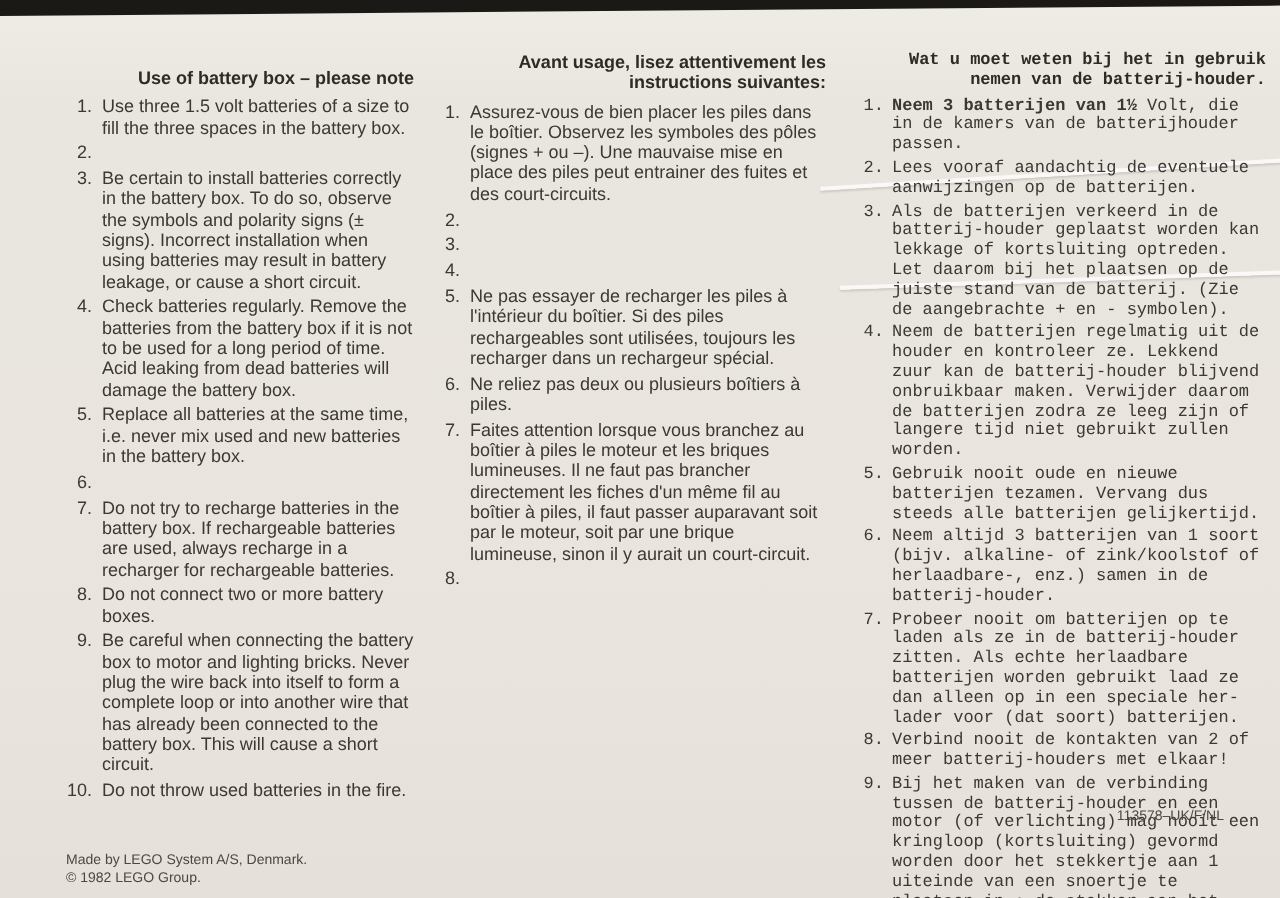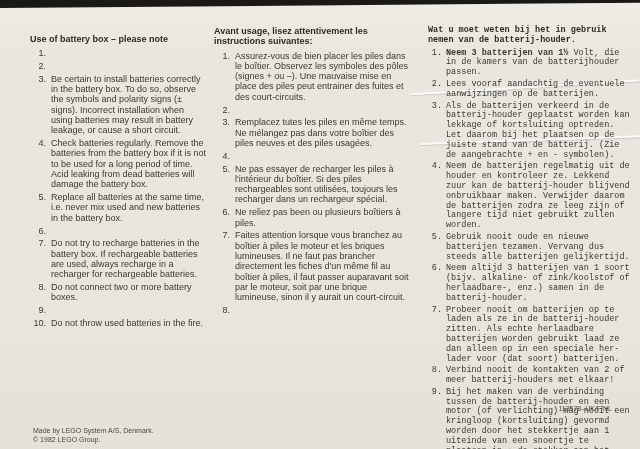--- a/index.html
+++ b/index.html
@@ -42,20 +42,21 @@
     letter-spacing: 0;
   }
   .col-en { left: 30px;  top: 34px; width: 177px; }
   .col-fr { left: 214px; top: 26px; width: 199px; }
   .col-nl { left: 428px; top: 26px; width: 205px; font-size: 8.5px; line-height: 9.8px; font-family: Liberation Mono, monospace; }
   .col-header {
     margin: 0 0 4px 0;
     font-size: inherit;
     font-weight: bold;
     color: #2e2b26;
+    text-align: right;
   }
   .col-nl .col-header { margin-bottom: 3px; }
   ol.items {
     list-style: none;
     margin: 0;
     padding: 0;
   }
   ol.items li {
     display: flex;
     margin: 0 0 2.5px 0;
@@ -93,20 +94,21 @@
 <div class="paper">
   <div class="scan-edge"></div>
   <div class="crease crease-1"></div>
   <div class="crease crease-2"></div>
 
   <div class="col col-en">
     <h2 class="col-header">Use of battery box – please note</h2>
     <ol class="items">
         <li>
           <span class="num">1.</span>
+          <span class="txt">Use three 1.5 volt batteries of a size to fill the three spaces in the battery box.</span>
         </li>
         <li>
           <span class="num">2.</span>
         </li>
         <li>
           <span class="num">3.</span>
           <span class="txt">Be certain to install batteries correctly in the battery box. To do so, observe the symbols and polarity signs (± signs). Incorrect installation when using batteries may result in battery leakage, or cause a short circuit.</span>
         </li>
         <li>
           <span class="num">4.</span>
@@ -122,52 +124,52 @@
         <li>
           <span class="num">7.</span>
           <span class="txt">Do not try to recharge batteries in the battery box. If rechargeable batteries are used, always recharge in a recharger for rechargeable batteries.</span>
         </li>
         <li>
           <span class="num">8.</span>
           <span class="txt">Do not connect two or more battery boxes.</span>
         </li>
         <li>
           <span class="num">9.</span>
+          <span class="txt">Be careful when connecting the battery box to motor and lighting bricks. Never plug the wire back into itself to form a complete loop or into another wire that has already been connected to the battery box. This will cause a short circuit.</span>
         </li>
         <li>
           <span class="num">10.</span>
           <span class="txt">Do not throw used batteries in the fire.</span>
         </li>
       </ol>
   </div>
 
   <div class="col col-fr">
     <h2 class="col-header">Avant usage, lisez attentivement les instructions suivantes:</h2>
     <ol class="items">
         <li>
           <span class="num">1.</span>
           <span class="txt">Assurez-vous de bien placer les piles dans le boîtier. Observez les symboles des pôles (signes + ou –). Une mauvaise mise en place des piles peut entrainer des fuites et des court-circuits.</span>
         </li>
         <li>
           <span class="num">2.</span>
         </li>
         <li>
           <span class="num">3.</span>
-          <span class="txt">Remplacez tutes les piles en même temps. Ne mélangez pas dans votre boîtier des piles neuves et des piles usagées.</span>
         </li>
         <li>
           <span class="num">4.</span>
         </li>
         <li>
           <span class="num">5.</span>
           <span class="txt">Ne pas essayer de recharger les piles à l'intérieur du boîtier. Si des piles rechargeables sont utilisées, toujours les recharger dans un rechargeur spécial.</span>
         </li>
         <li>
           <span class="num">6.</span>
-          <span class="txt">Ne reliez pas been ou plusieurs boîtiers à piles.</span>
+          <span class="txt">Ne reliez pas deux ou plusieurs boîtiers à piles.</span>
         </li>
         <li>
           <span class="num">7.</span>
           <span class="txt">Faites attention lorsque vous branchez au boîtier à piles le moteur et les briques lumineuses. Il ne faut pas brancher directement les fiches d'un même fil au boîtier à piles, il faut passer auparavant soit par le moteur, soit par une brique lumineuse, sinon il y aurait un court-circuit.</span>
         </li>
         <li>
           <span class="num">8.</span>
         </li>
       </ol>
   </div>

